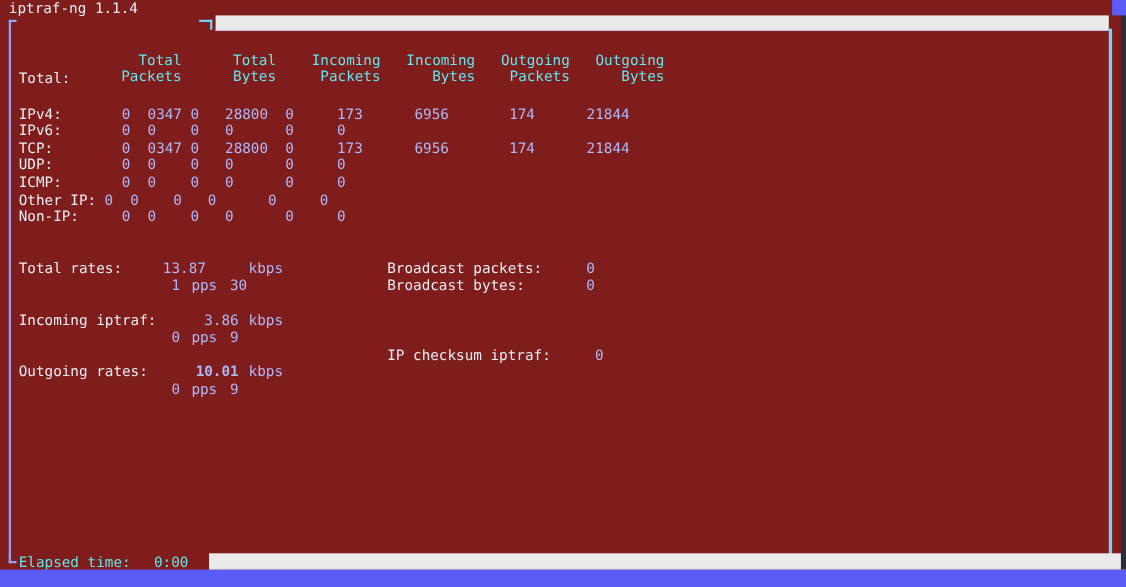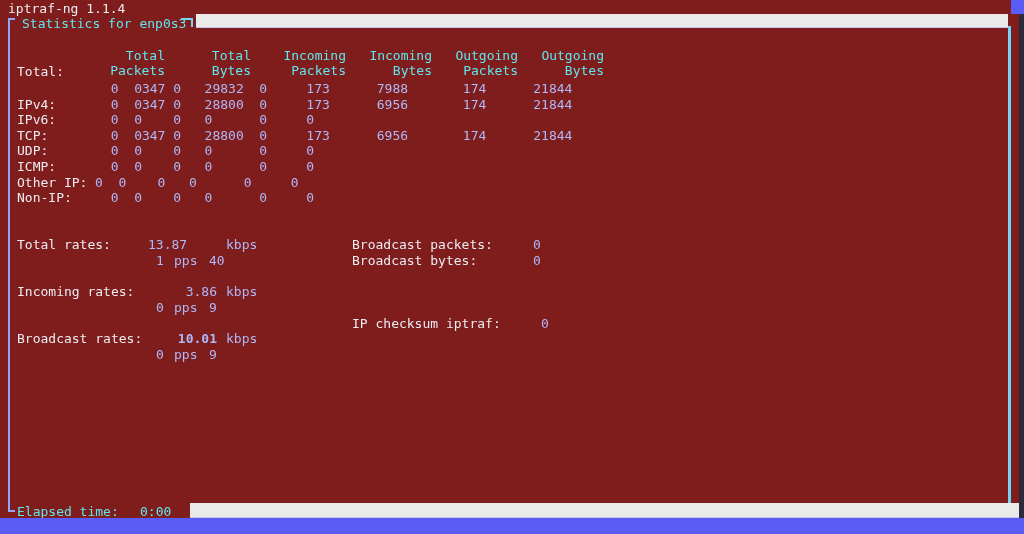--- a/index.html
+++ b/index.html
@@ -154,21 +154,20 @@
 </style>
 </head>
 <body>
 
 <div id="screen">
 
   <div class="cell white" id="app-title">iptraf-ng 1.1.4</div>
 
   <div id="top-bar"></div>
 
-  <div class="cell cyan" style="left:22px; top:16px;">Statistics for enp0s3</div>
 
   <div class="frame-tick-tl"></div>
   <div class="frame-corner-tl"></div>
   <div class="frame-left"></div>
   <div class="frame-corner-bl"></div>
   <div class="frame-tick-bl"></div>
   <div class="frame-right"></div>
   <div class="label-corner"></div>
   <div class="label-corner-v"></div>
 
@@ -184,21 +183,20 @@
   <div class="cell cyan" style="left:363px; top:48px; width:69px; text-align:right;">Incoming</div>
   <div class="cell cyan" style="left:363px; top:63px; width:69px; text-align:right;">Bytes</div>
 
   <div class="cell cyan" style="left:449px; top:48px; width:69px; text-align:right;">Outgoing</div>
   <div class="cell cyan" style="left:449px; top:63px; width:69px; text-align:right;">Packets</div>
 
   <div class="cell cyan" style="left:535px; top:48px; width:69px; text-align:right;">Outgoing</div>
   <div class="cell cyan" style="left:535px; top:63px; width:69px; text-align:right;">Bytes</div>
 
   <div class="cell white tbl-label" style="top:64px;">Total:</div>
-  <div class="cell light" style="left:95px; top:81px;">  0  0347 0   29832  0     173      7988       174      21844</div>
 
   <div class="cell white tbl-label" style="top:96.6px;">IPv4:</div>
   <div class="cell light" style="left:95px; top:96.6px;">  0  0347 0   28800  0     173      6956       174      21844</div>
 
   <div class="cell white tbl-label" style="top:112.2px;">IPv6:</div>
   <div class="cell light" style="left:95px; top:112.2px;">  0  0    0   0      0     0</div>
 
   <div class="cell white tbl-label" style="top:127.8px;">TCP:</div>
   <div class="cell light" style="left:95px; top:127.8px;">  0  0347 0   28800  0     173      6956       174      21844</div>
 
@@ -212,30 +210,30 @@
   <div class="cell light" style="left:95px; top:174.6px;">0  0    0   0      0     0</div>
 
   <div class="cell white tbl-label" style="top:190.2px;">Non-IP:</div>
   <div class="cell light" style="left:95px; top:190.2px;">  0  0    0   0      0     0</div>
 
   <div class="cell white rates-label" style="top:237px;">Total rates:</div>
   <div class="cell light" style="left:148px; top:237px; width:69px; ">13.87</div>
   <div class="cell light" style="left:226px; top:237px;">kbps</div>
   <div class="cell light" style="left:156px; top:252.6px;">1</div>
   <div class="cell light" style="left:174px; top:252.6px;">pps</div>
-  <div class="cell light" style="left:209px; top:252.6px;">40</div>
-
-  <div class="cell white rates-label" style="top:284px;">Incoming rates:</div>
+  <div class="cell light" style="left:209px; top:252.6px;">30</div>
+
+  <div class="cell white rates-label" style="top:284px;">Incoming iptraf:</div>
   <div class="cell light" style="left:148px; top:284px; width:69px; text-align:right;">3.86</div>
   <div class="cell light" style="left:226px; top:284px;">kbps</div>
   <div class="cell light" style="left:156px; top:299.6px;">0</div>
   <div class="cell light" style="left:174px; top:299.6px;">pps</div>
   <div class="cell light" style="left:209px; top:299.6px;">9</div>
 
-  <div class="cell white rates-label" style="top:331px;">Broadcast rates:</div>
+  <div class="cell white rates-label" style="top:331px;">Outgoing rates:</div>
   <div class="cell light" style="left:148px; top:331px; width:69px; text-align:right;font-weight:bold;">10.01</div>
   <div class="cell light" style="left:226px; top:331px;">kbps</div>
   <div class="cell light" style="left:156px; top:346.6px;">0</div>
   <div class="cell light" style="left:174px; top:346.6px;">pps</div>
   <div class="cell light" style="left:209px; top:346.6px;">9</div>
 
   <div class="cell white" style="left:352px; top:237px;">Broadcast packets:</div>
   <div class="cell light" style="left:533px; top:237px;">0</div>
 
   <div class="cell white" style="left:352px; top:252.6px;">Broadcast bytes:</div>

